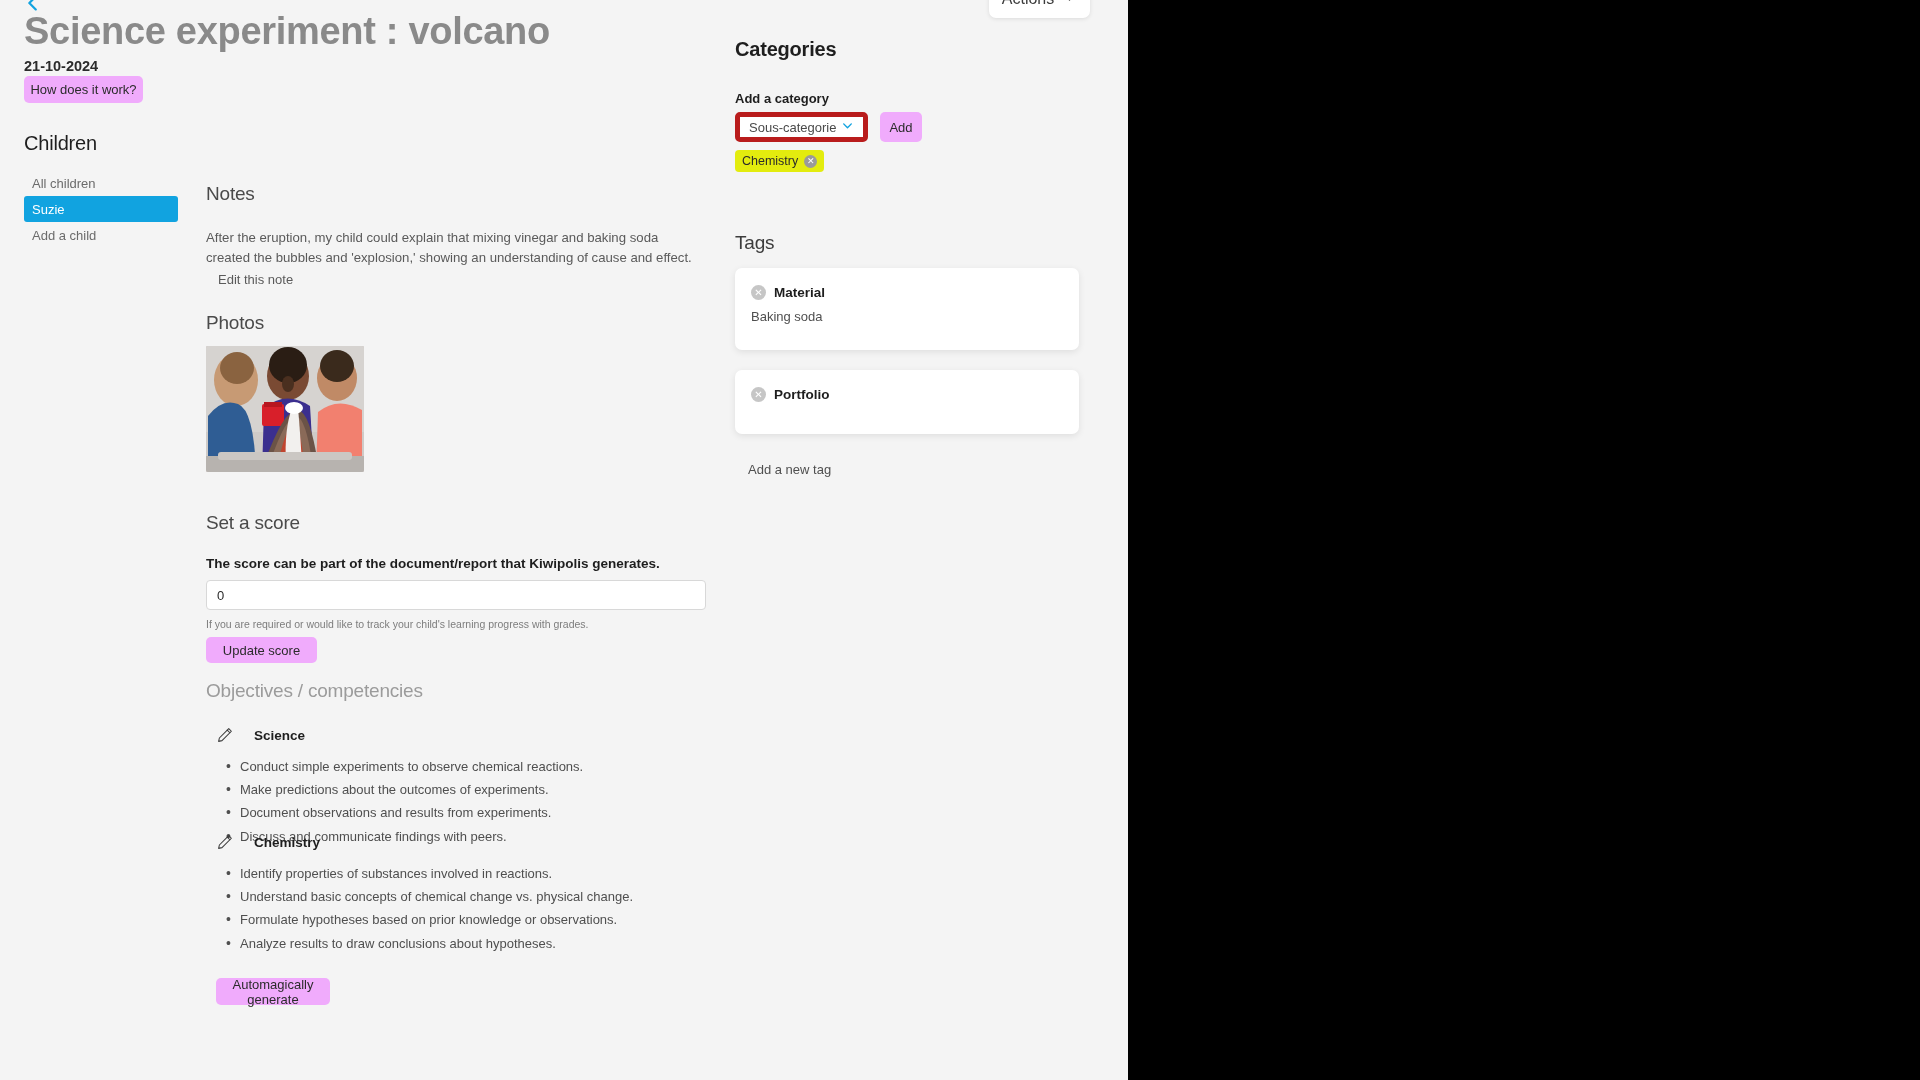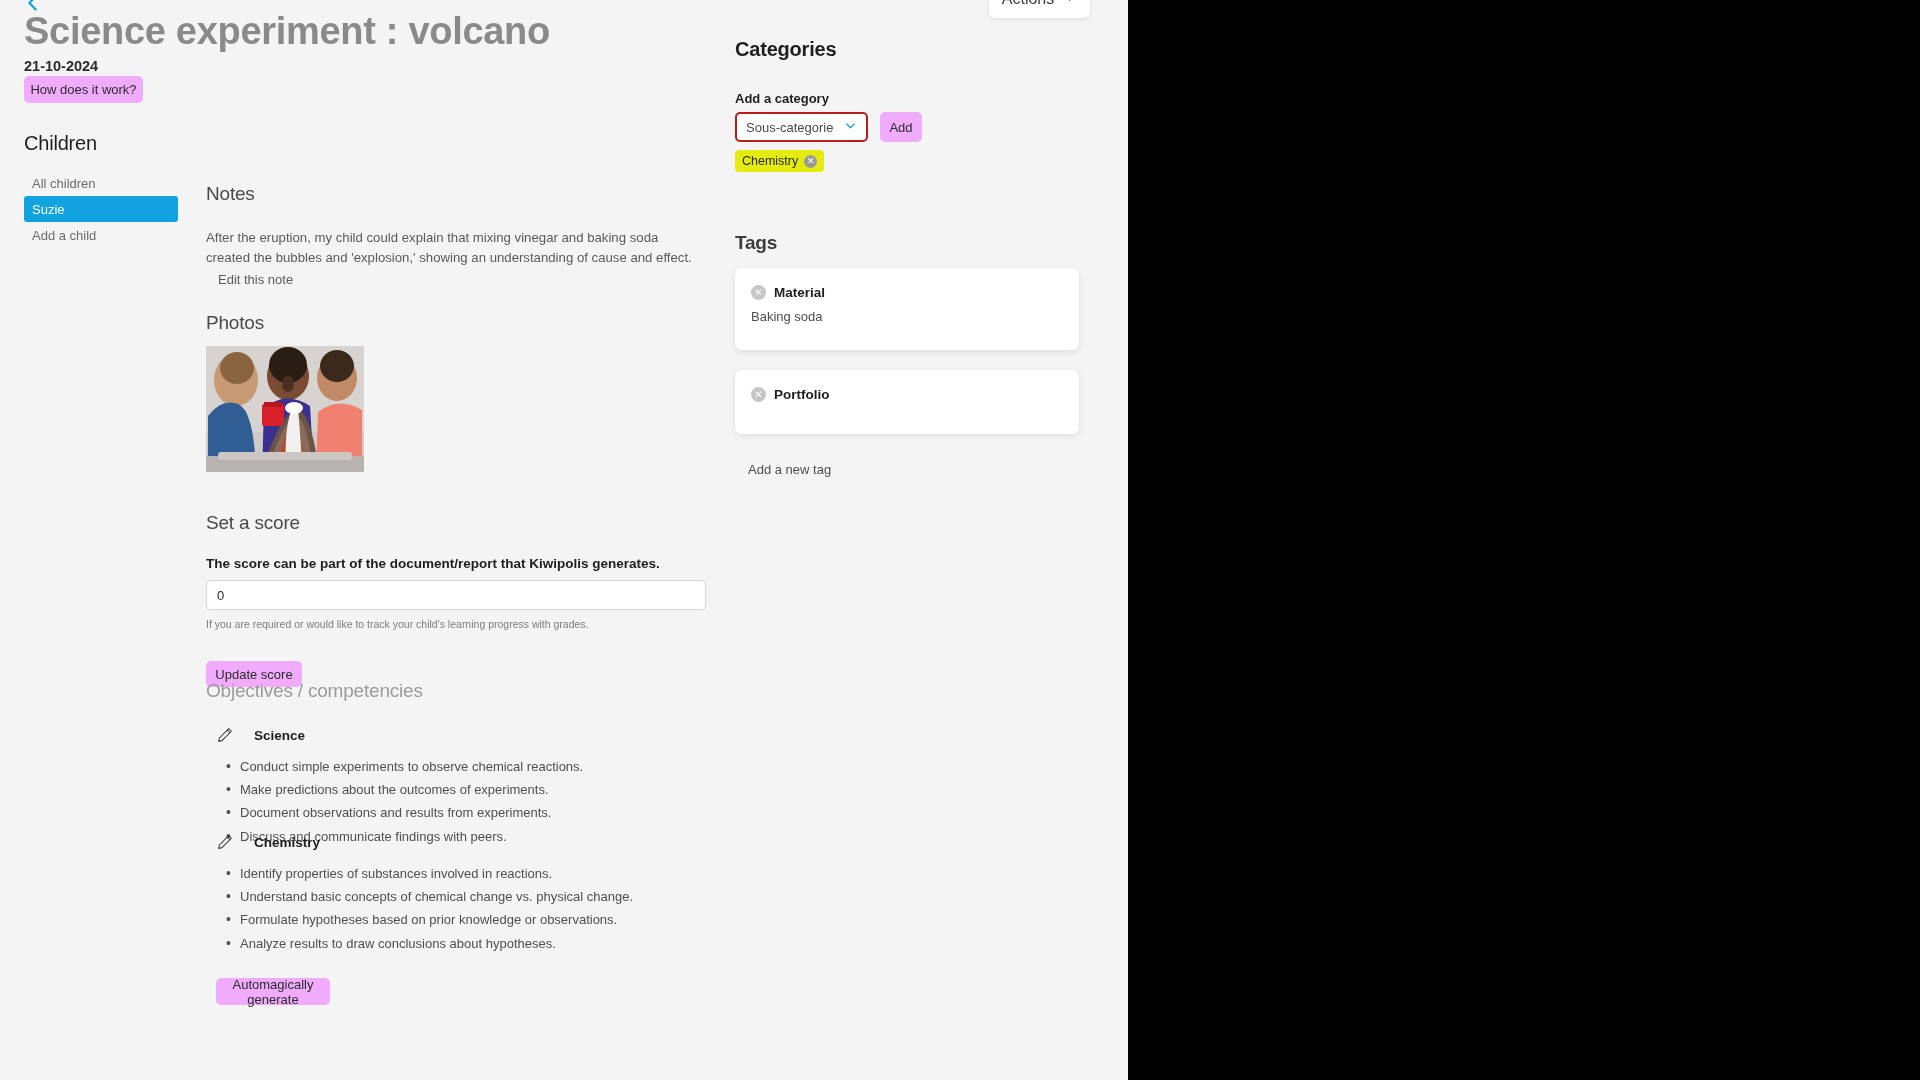--- a/index.html
+++ b/index.html
@@ -121,21 +121,21 @@
     padding: 0 10px;
     font-family: "Liberation Sans", sans-serif;
     font-size: 13px; color: #2b2b2b;
   }
   .score-help {
     position: absolute; top: 618px;
     font-size: 10.5px; color: #7d7d7d;
   }
   .update-score {
     position: absolute; top: 637px; left: 0;
-    width: 96px; height: 26px; margin-top: 24px;
+    width: 111px; height: 26px;
   }
 
   .obj-hd { position: absolute; top: 680px; }
 
   .obj-group { position: absolute; width: 500px; }
   .obj-title-row {
     display: flex; align-items: center; gap: 20px;
     padding-left: 10px;
   }
   .pencil { width: 18px; height: 18px; flex: none; cursor: pointer; }
@@ -156,21 +156,21 @@
 
   
   .right { position: absolute; left: 735px; top: 0; width: 350px; }
 
   .cat-hd { position: absolute; top: 38px; font-size: 20px; font-weight: 700; color: #1e1e1e; letter-spacing: -0.2px; }
   .cat-sub { position: absolute; top: 91px; font-size: 13px; font-weight: 700; color: #1e1e1e; }
 
   .cat-row { position: absolute; top: 112px; left: 0; display: flex; align-items: stretch; }
   .cat-select {
     width: 133px; height: 30px;
-    background: #fff; border: 2px solid #b91c1c; border-radius: 5px;
+    background: #fff; border: 5px solid #b91c1c; border-radius: 5px;
     display: flex; align-items: center; justify-content: space-between;
     padding: 0 9px;
     font-size: 13px; color: #4a4a4a;
     cursor: pointer;
   }
   .cat-select svg { width: 13px; height: 13px; }
   .cat-add {
     margin-left: 12px;
     width: 42px; height: 30px;
     font-size: 13px;
@@ -188,21 +188,21 @@
   }
   .xcircle {
     width: 13px; height: 13px; border-radius: 50%;
     background: #9a9a9a; color: #fff;
     display: inline-flex; align-items: center; justify-content: center;
     font-size: 9px; line-height: 1; flex: none;
     cursor: pointer;
   }
   .xcircle.big { width: 15px; height: 15px; font-size: 10px; background: #c6c6c6; }
 
-  .tags-hd { position: absolute; top: 232px; font-size: 19px; color: #3c3c3c; font-weight: 700; letter-spacing: -0.2px; text-align: center; }
+  .tags-hd { position: absolute; top: 232px; font-size: 19px; color: #3c3c3c; font-weight: 400; letter-spacing: -0.2px; text-align: center; }
 
   .tag-card {
     position: absolute; left: 0;
     width: 344px;
     background: #fff;
     border-radius: 7px;
     box-shadow: 0 2px 7px rgba(0,0,0,.09);
     padding: 17px 16px 14px 16px;
   }
   .tag-card.c1 { top: 268px; height: 82px; }

